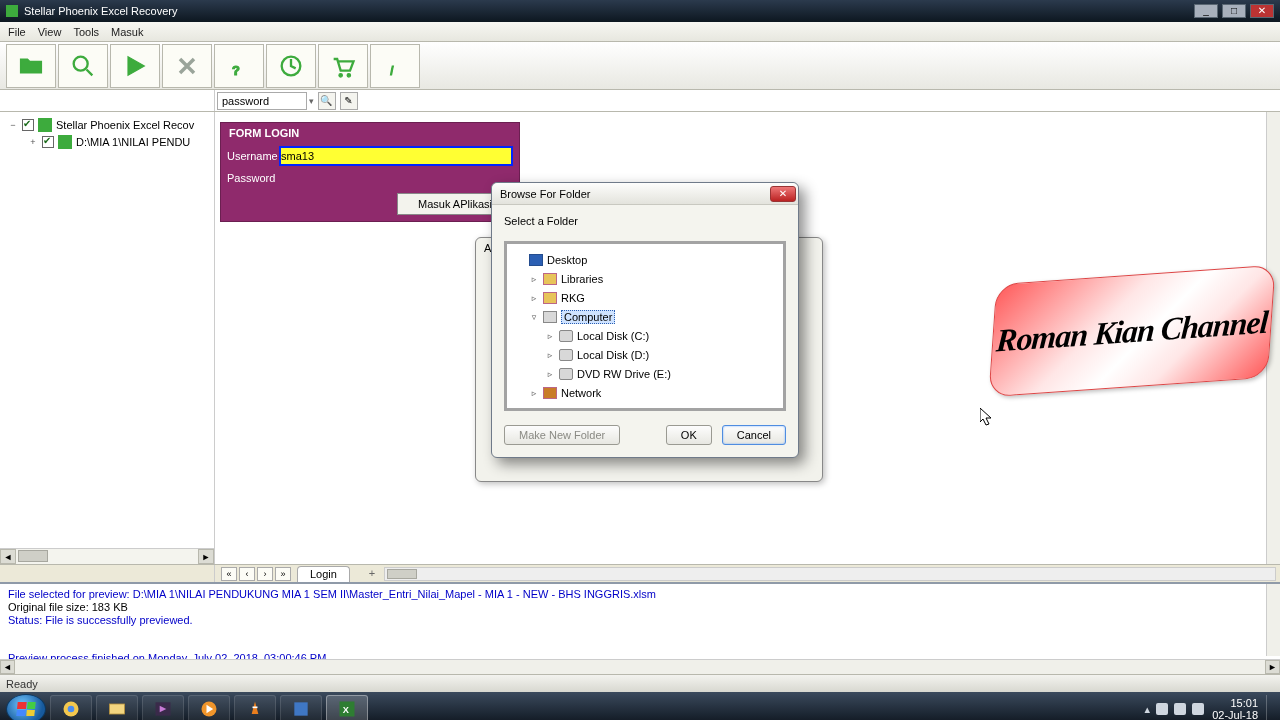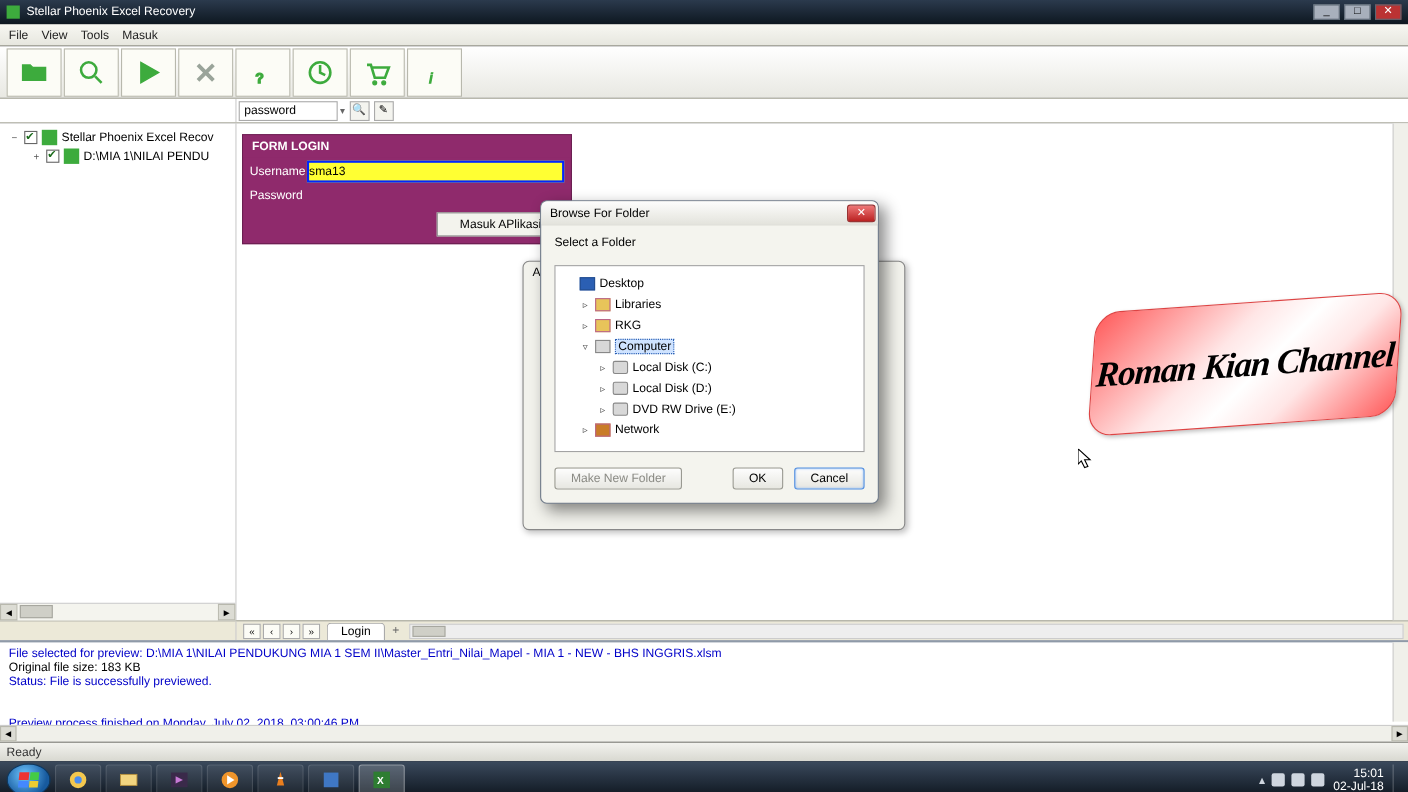--- a/index.html
+++ b/index.html
@@ -52,21 +52,21 @@
 
 
 .behind-dialog { position:absolute; left:260px; top:125px; width:348px; height:245px; background:#f2f2ec; border:1px solid #888; border-radius:6px; box-shadow:2px 2px 6px rgba(0,0,0,.25); }
 
 
 .browse { position:absolute; left:276px; top:70px; width:308px; background:#f4f4ee; border:1px solid #6f7a89; border-radius:6px; box-shadow:6px 6px 14px rgba(0,0,0,.45); }
 .browse-title { height:22px; display:flex; align-items:center; justify-content:space-between; padding:0 2px 0 8px; background:linear-gradient(#fdfdfc,#e3e3dc); border-bottom:1px solid #c8c8c0; border-radius:6px 6px 0 0;}
 .browse-title .x { width:26px; height:16px; background:linear-gradient(#e77,#b22); border:1px solid #933; border-radius:3px; color:#fff; text-align:center; line-height:14px; font-size:10px; }
 .browse-body { padding:10px 12px 12px; }
 .browse-body .instr { margin-bottom:14px; }
-.ftree { border:1px solid #a3a3a3; background:#fff; height:170px; padding:6px 4px; overflow:hidden; font-size:12px; }
+.ftree { border:3px solid #a3a3a3; background:#fff; height:170px; padding:6px 4px; overflow:hidden; font-size:12px; }
 .ftree .fn { display:flex; align-items:center; gap:4px; height:19px; }
 .ftree .exp { width:10px; font-size:9px; color:#555; text-align:center; }
 .ftree .ico { width:14px; height:12px; background:#e8c45a; border:1px solid #b68; }
 .ftree .ico.blue { background:#2b5fb3; border-color:#244d8f; }
 .ftree .ico.mon { background:#d8d8d8; border:1px solid #888; }
 .ftree .ico.disk { background:#d8d8d8; border:1px solid #888; border-radius:2px; }
 .ftree .sel { background:#cfe3ff; border:1px dotted #2b5fb3; padding:0 2px; }
 .ftree .l1 { padding-left:4px; }
 .ftree .l2 { padding-left:18px; }
 .ftree .l3 { padding-left:34px; }
@@ -76,21 +76,21 @@
 .browse-btns .right { display:flex; gap:10px; }
 .browse-btns .b.foc { border:1px solid #4f8de0; box-shadow:0 0 2px #6faaff inset; }
 
 
 .cursor-arrow { position:absolute; left:488px; top:225px; pointer-events:none; }
 
 
 .sheettabs { height:18px; background:#ece9d8; border-top:1px solid #b8b8ad; display:flex; align-items:center; font-size:11px; }
 .sheettabs .nav { display:flex; gap:2px; margin:0 6px; }
 .sheettabs .navb { width:16px; height:14px; border:1px solid #aaa; background:#fcfcf6; text-align:center; line-height:12px; font-size:9px; }
-.sheettabs .tab { height:16px; padding:0 12px; background:#fff; border:1px solid #aaa; border-bottom:none; border-radius:4px 4px 0 0; margin-right:2px; line-height:15px; }
+.sheettabs .tab { height:16px; padding:0 12px; background:#fff; border:1px solid #aaa; border-bottom:none; border-radius:4px 4px 0 0; margin-right:14px; line-height:15px; }
 .sheettabs .plus { width:16px; height:14px; text-align:center; line-height:12px; color:#666; }
 .sheettabs .hscroll { flex:1; }
 .sheettabs .hscrollbar { height:14px; margin:0 4px; background:#eee; border:1px solid #ccc; position:relative; }
 .sheettabs .thumb { position:absolute; left:2px; top:1px; width:30px; height:10px; background:#cfcfc7; border:1px solid #a7a79f; }
 
 
 .tree-hscroll { height:16px; background:#eee; border-top:1px solid #ccc; position:absolute; bottom:0; left:0; right:0; display:flex; }
 .tree-hscroll .ar { width:16px; background:#dcdcd4; border:1px solid #b8b8ad; text-align:center; line-height:14px; font-size:9px;}
 .tree-hscroll .tk { flex:1; background:#f4f4ee; position:relative; }
 .tree-hscroll .th { position:absolute; left:2px; top:1px; width:30px; height:12px; background:#cfcfc7; border:1px solid #a7a79f; }

